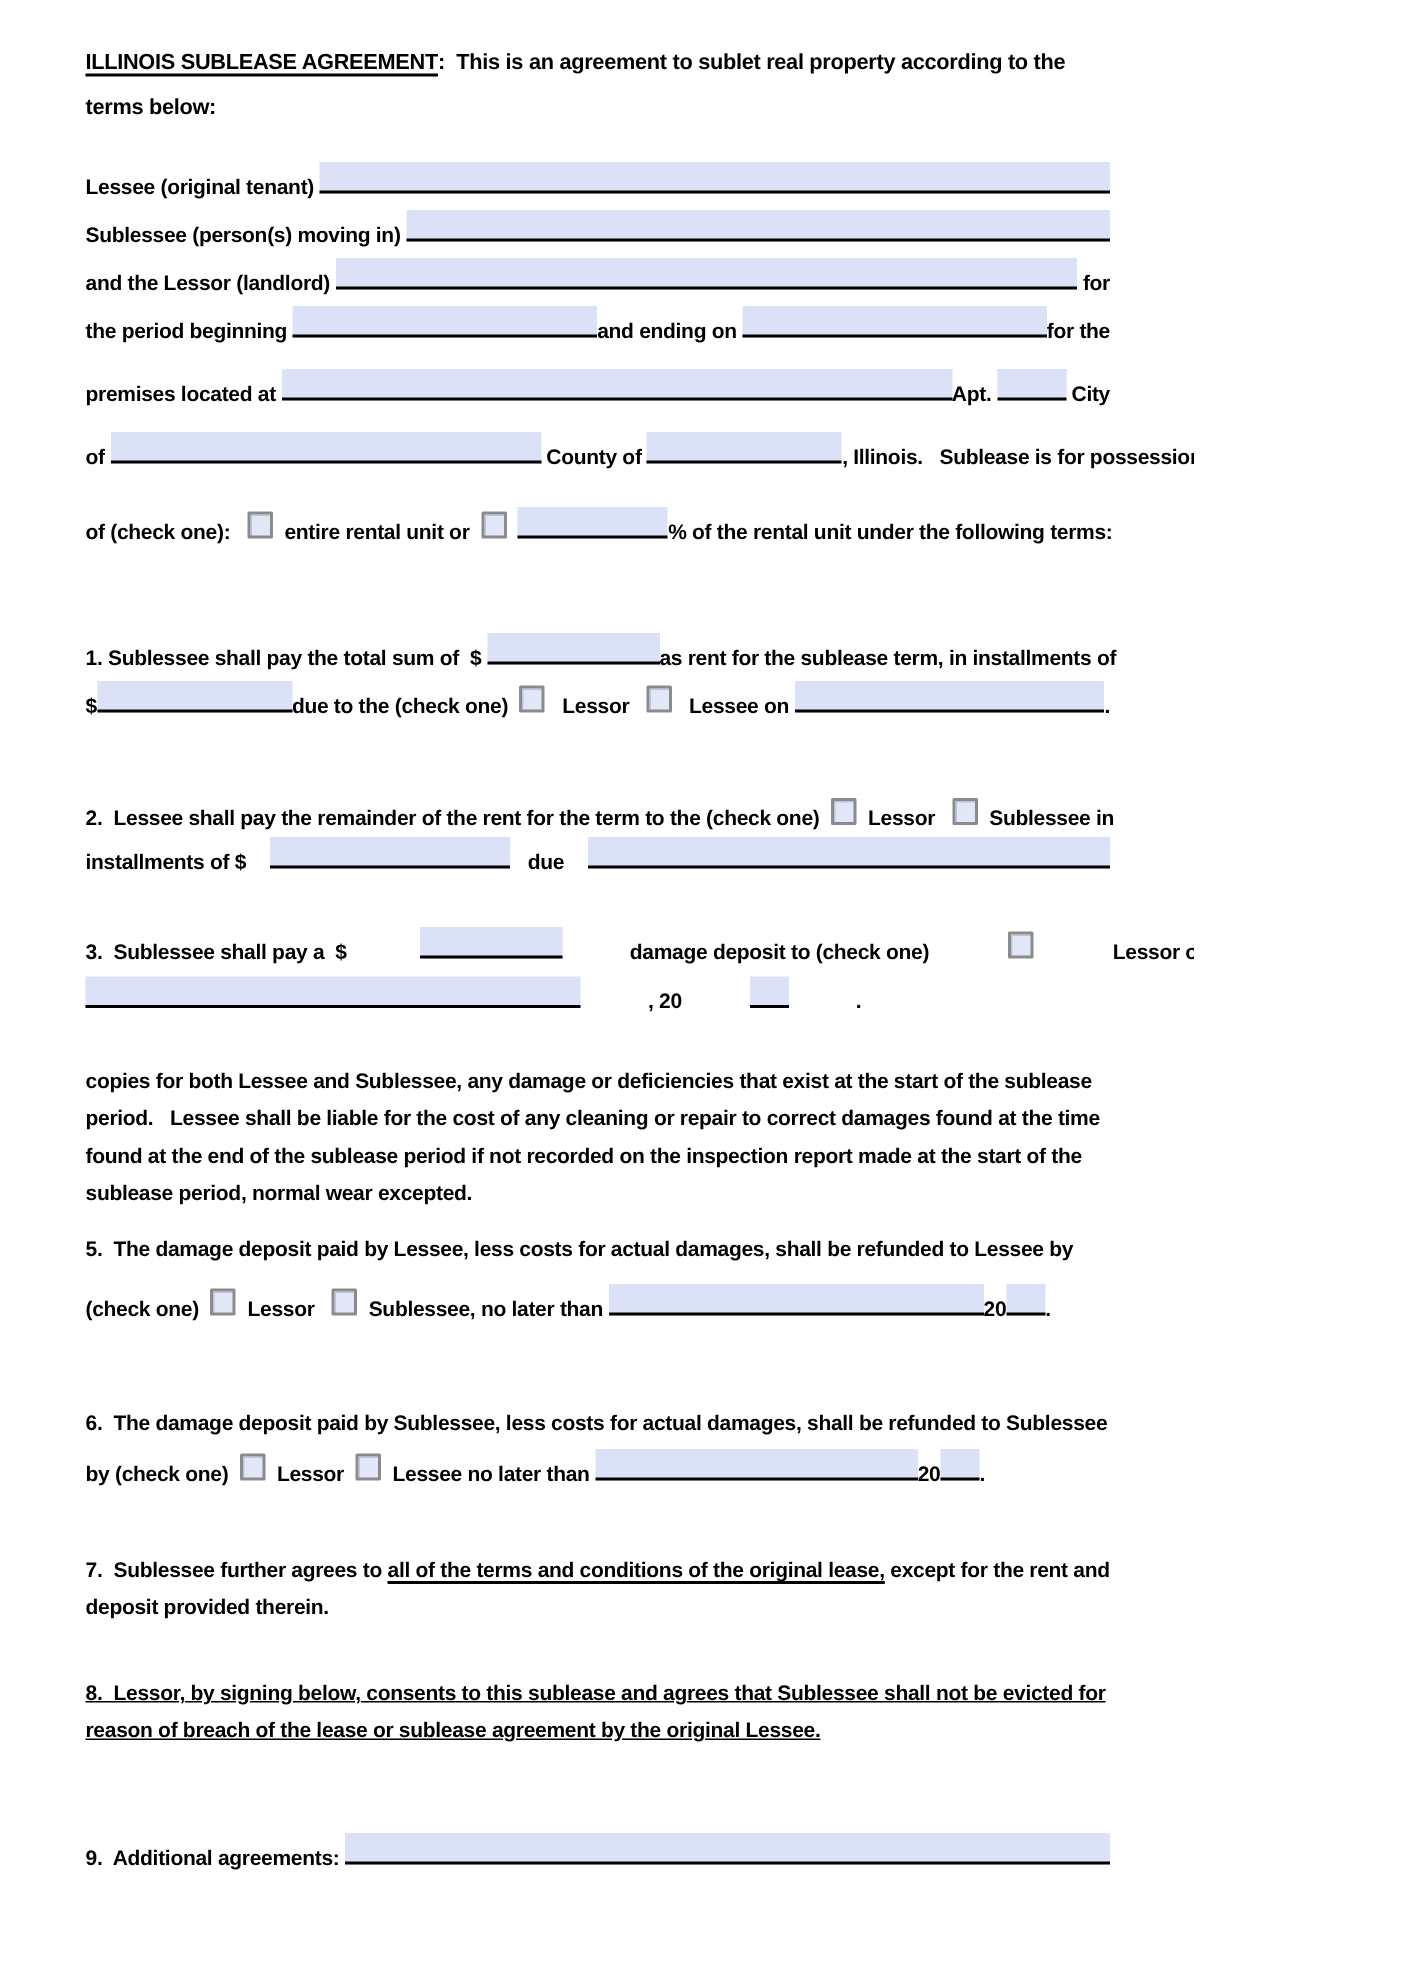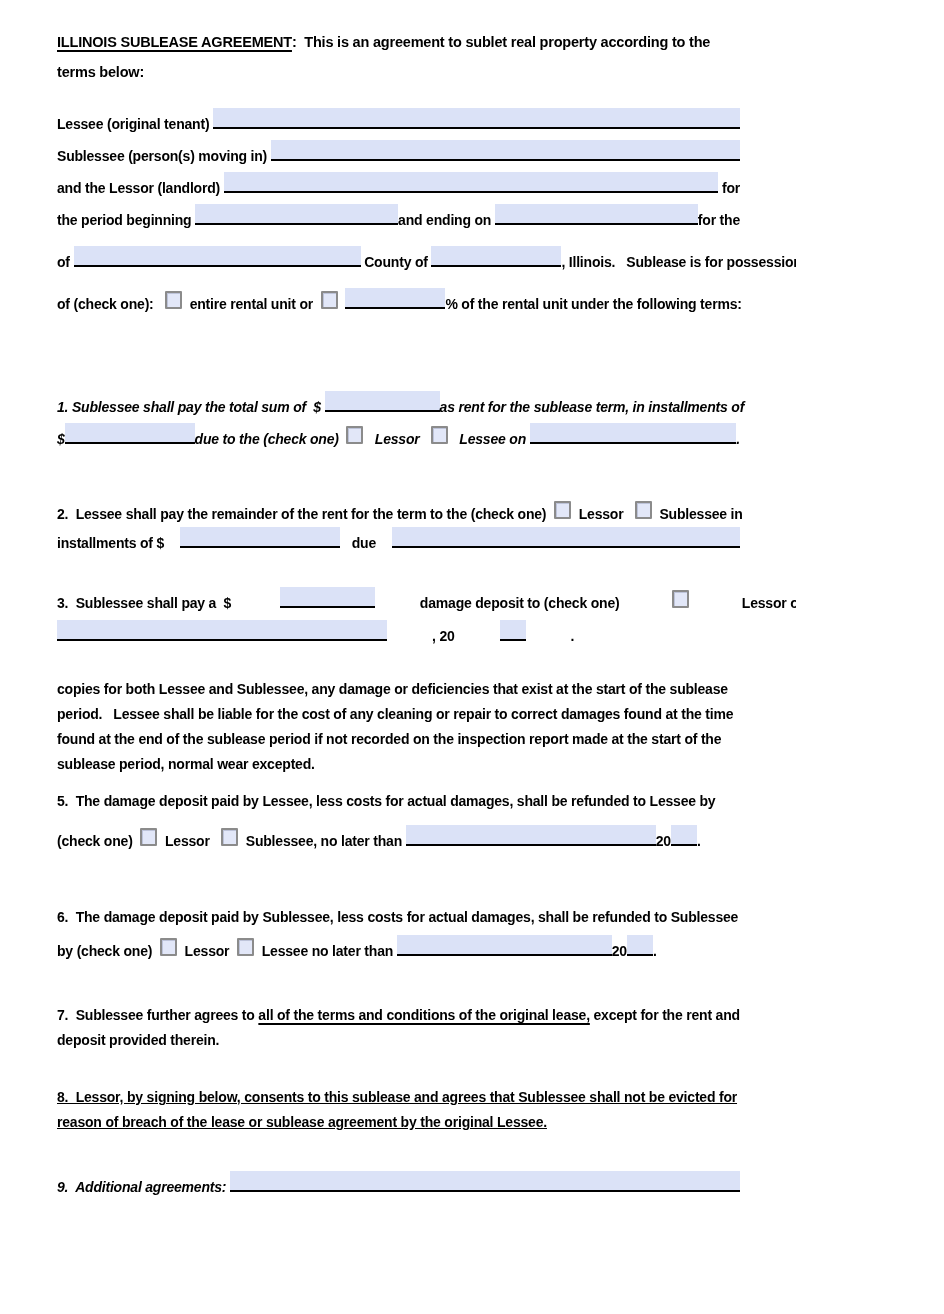--- a/index.html
+++ b/index.html
@@ -36,41 +36,41 @@
     margin:0 4px;
     box-shadow:inset 1px 1px 0 rgba(120,130,160,0.35);
   }
   
   .b-title .line{height:30px;font-size:14.5px;}
   .b-parties{margin-top:14px;}
   .b-parties .line{height:32px;}
   .b-parties .line:nth-child(5){margin-top:10px;}
   .b-parties .line:nth-child(6){margin-top:10px;}
   .b-parties .line:nth-child(7){margin-top:18px;}
-  .b-item-1{margin-top:71px;font-style:italic;}
+  .b-item-1{margin-top:52px;}
   .b-item-1 .line{height:32px;}
   .b-item-2{margin-top:46px;}
   .b-item-2 .line{height:26px;}
   .b-item-2 .line:nth-child(2){height:32px;gap:12px;}
   .b-item-3{margin-top:28px;}
   .b-item-3 .line{height:33px;gap:45px;}
   .b-item-4{margin-top:28px;}
   .b-item-4 .line{height:25px;}
   .b-item-4 .line:nth-child(5){margin-top:18px;}
   .b-item-5{margin-top:12px;}
   .b-item-5 .line{height:26px;}
   .b-item-5 .line:nth-child(2){height:38px;margin-top:6px;}
   .b-item-6{margin-top:46px;}
   .b-item-6 .line{height:26px;}
   .b-item-6 .line:nth-child(2){height:32px;}
   .b-item-7{margin-top:40px;}
   .b-item-7 .line{height:25px;}
   .b-item-8{margin-top:32px;text-decoration:underline;}
   .b-item-8 .line{height:25px;}
-  .b-item-9{margin-top:32px;font-style:italic;}
+  .b-item-9{margin-top:52px;}
   .b-item-9 .line{height:34px;}
 </style>
 </head>
 <body>
 
 <div class="page">
   <div id="doc">
       <div class="block b-title">
         <div class="line">
           <span class="txt und">ILLINOIS SUBLEASE AGREEMENT</span>
@@ -95,20 +95,27 @@
           <span class="txt"> for</span>
         </div>
         <div class="line">
           <span class="txt">the period beginning </span>
           <span class="field grow"></span>
           <span class="txt">and ending on </span>
           <span class="field grow"></span>
           <span class="txt">for the</span>
         </div>
         <div class="line">
+          <span class="txt">premises located at </span>
+          <span class="field grow"></span>
+          <span class="txt">Apt. </span>
+          <span class="field" style="width: 46px;"></span>
+          <span class="txt"> City</span>
+        </div>
+        <div class="line">
           <span class="txt">of </span>
           <span class="field" style="width: 287px;"></span>
           <span class="txt"> County of </span>
           <span class="field" style="width: 130px;"></span>
           <span class="txt">, Illinois.   Sublease is for possession</span>
         </div>
         <div class="line">
           <span class="txt">of (check one):  </span>
           <span class="checkbox"></span>
           <span class="txt"> entire rental unit or </span>

